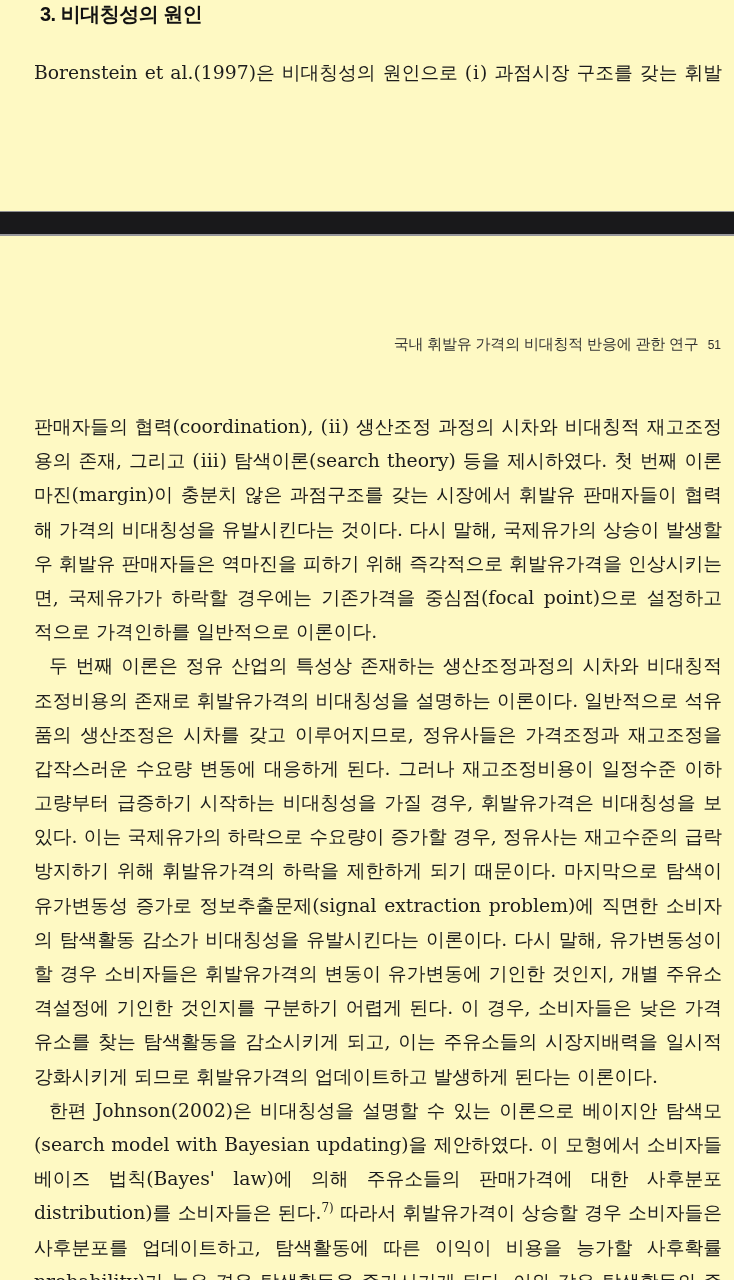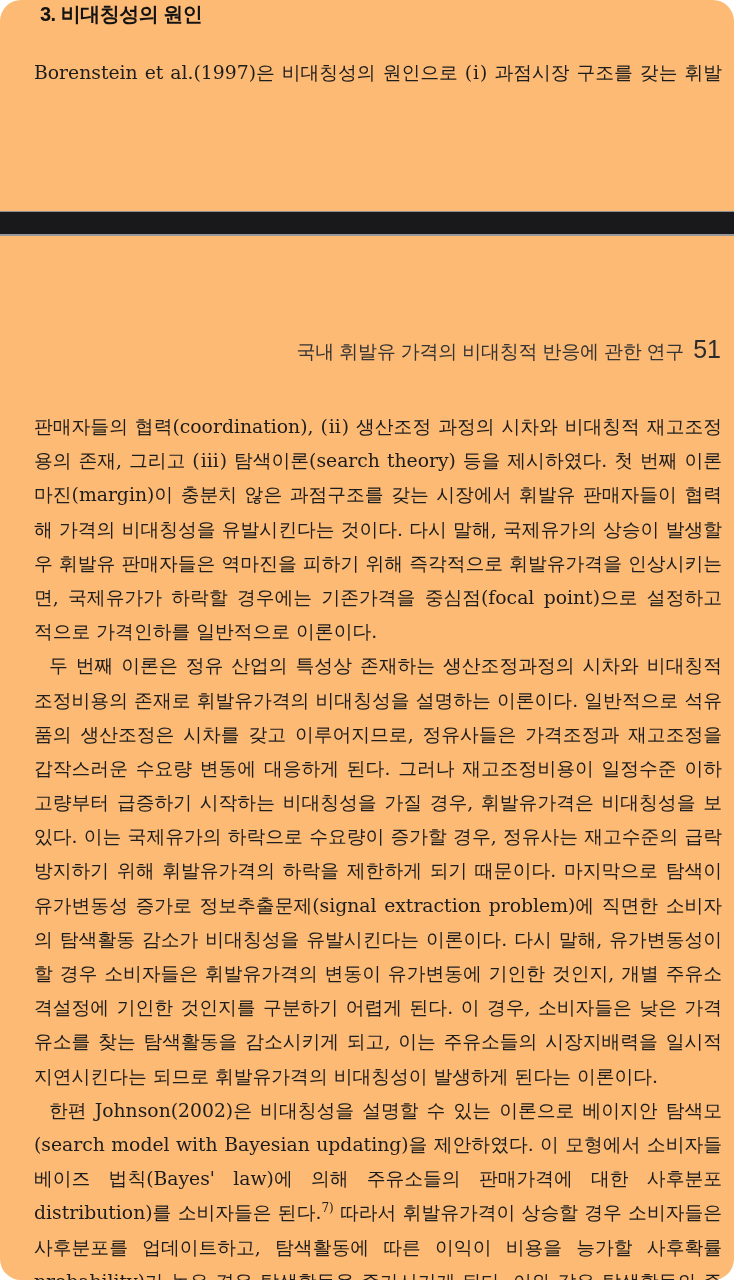--- a/index.html
+++ b/index.html
@@ -1,24 +1,23 @@
 <!DOCTYPE html>
 <html><head>
 <meta charset="utf-8">
 <style>
   html, body { margin: 0; padding: 0; }
   .screen {
     position: relative;
     width: 734px;
     height: 1280px;
-    background: #fdba74;
+    background: #fef9c3;
     overflow: hidden;
     font-family: "DejaVu Serif", "Liberation Serif", serif;
     color: #1c1c1c;
-    border-radius: 21px;
   }
   .heading {
     position: absolute;
     left: 40px;
     top: 1px;
     margin: 0;
     font-family: "Liberation Sans", sans-serif;
     font-weight: 700;
     font-size: 20px;
     letter-spacing: -0.5px;
@@ -56,27 +55,27 @@
     position: absolute;
     top: 335px;
     right: 13px;
     display: flex;
     align-items: baseline;
     gap: 9px;
     white-space: nowrap;
   }
   .rh-title {
     font-family: "Liberation Sans", sans-serif;
-    font-size: 19px;
+    font-size: 15px;
     letter-spacing: -0.2px;
     color: #333333;
   }
   .rh-page {
     font-family: "Liberation Sans", sans-serif;
-    font-size: 25px;
+    font-size: 12px;
     color: #2c2c2c;
   }
   .body51 {
     position: absolute;
     left: 34px;
     top: 410px;
     width: 688px;
     height: 870px;
     overflow: hidden;
   }
@@ -117,21 +116,21 @@
     <div class="ln">품의 생산조정은 시차를 갖고 이루어지므로, 정유사들은 가격조정과 재고조정을 통해</div>
     <div class="ln">갑작스러운 수요량 변동에 대응하게 된다. 그러나 재고조정비용이 일정수준 이하의 재</div>
     <div class="ln">고량부터 급증하기 시작하는 비대칭성을 가질 경우, 휘발유가격은 비대칭성을 보일 수</div>
     <div class="ln">있다. 이는 국제유가의 하락으로 수요량이 증가할 경우, 정유사는 재고수준의 급락을</div>
     <div class="ln">방지하기 위해 휘발유가격의 하락을 제한하게 되기 때문이다. 마지막으로 탐색이론은</div>
     <div class="ln">유가변동성 증가로 정보추출문제(signal extraction problem)에 직면한 소비자들</div>
     <div class="ln">의 탐색활동 감소가 비대칭성을 유발시킨다는 이론이다. 다시 말해, 유가변동성이 증가</div>
     <div class="ln">할 경우 소비자들은 휘발유가격의 변동이 유가변동에 기인한 것인지, 개별 주유소의 가</div>
     <div class="ln">격설정에 기인한 것인지를 구분하기 어렵게 된다. 이 경우, 소비자들은 낮은 가격의 주</div>
     <div class="ln">유소를 찾는 탐색활동을 감소시키게 되고, 이는 주유소들의 시장지배력을 일시적으로</div>
-    <div class="ln end">지연시킨다는 되므로 휘발유가격의 비대칭성이 발생하게 된다는 이론이다.</div>
+    <div class="ln end">강화시키게 되므로 휘발유가격의 업데이트하고 발생하게 된다는 이론이다.</div>
 
     <div class="ln indent">한편 Johnson(2002)은 비대칭성을 설명할 수 있는 이론으로 베이지안 탐색모형</div>
     <div class="ln">(search model with Bayesian updating)을 제안하였다. 이 모형에서 소비자들은</div>
     <div class="ln">베이즈 법칙(Bayes' law)에 의해 주유소들의 판매가격에 대한 사후분포(posterior</div>
     <div class="ln"><span>distribution)를 소비자들은 된다.</span><sup class="fn">7)</sup><span> 따라서 휘발유가격이 상승할 경우 소비자들은 기존의</span></div>
     <div class="ln">사후분포를 업데이트하고, 탐색활동에 따른 이익이 비용을 능가할 사후확률(posterior</div>
     <div class="ln">probability)가 높은 경우 탐색활동을 증가시키게 된다. 이와 같은 탐색활동의 증가는</div>
   </main>
 
 </div>

